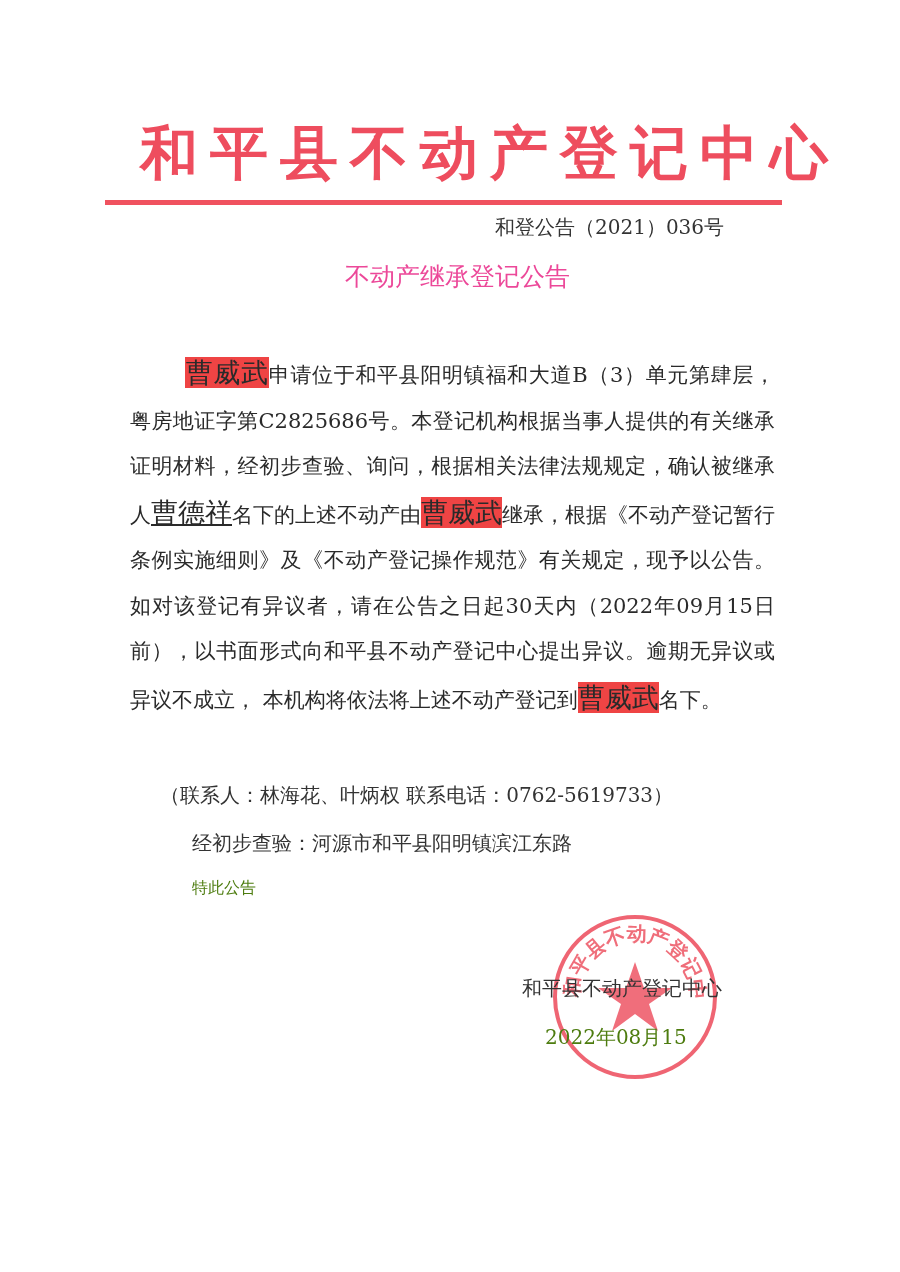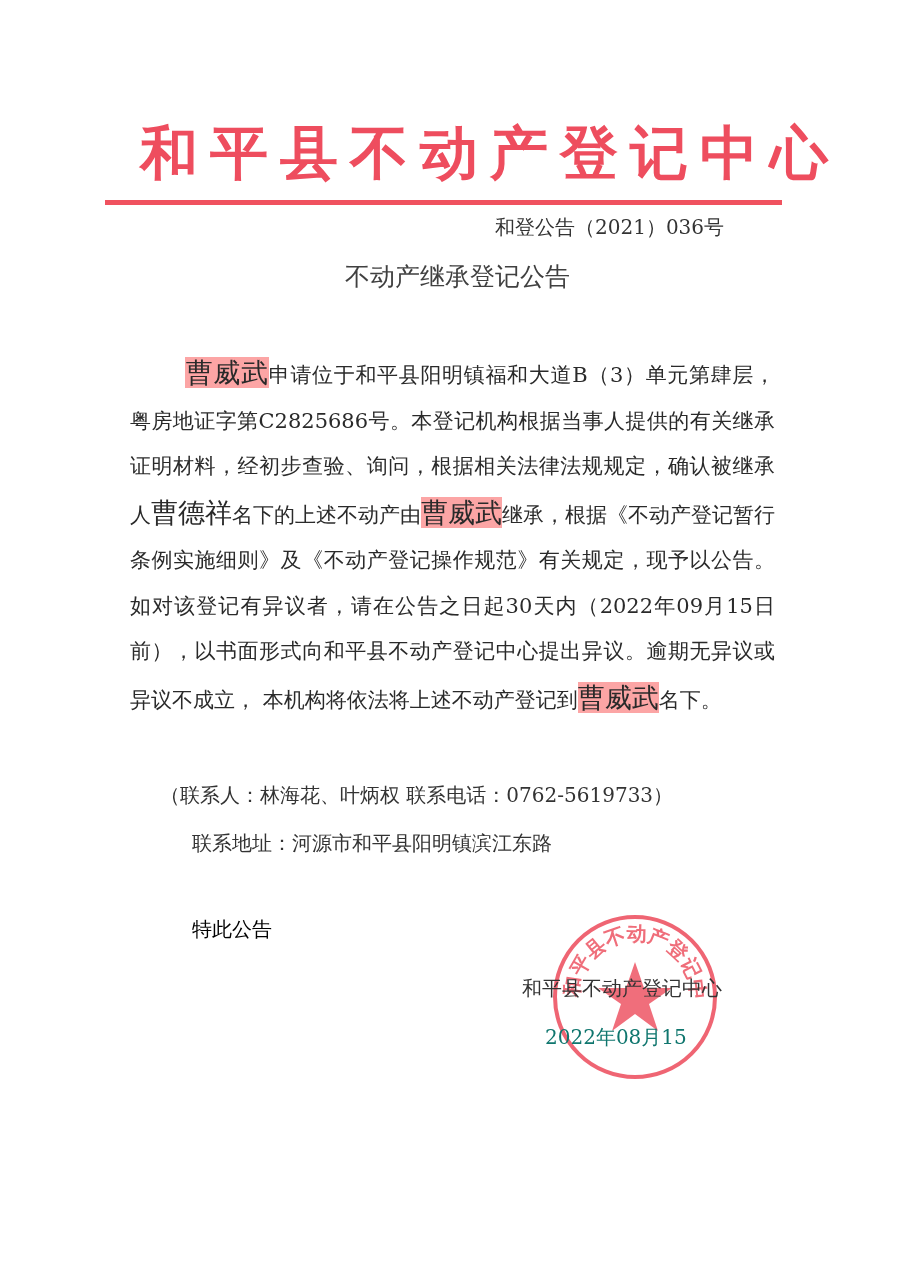--- a/index.html
+++ b/index.html
@@ -14,54 +14,54 @@
     color: #ee4d5e; white-space: nowrap; line-height: 70px;
   }
   .redline {
     position: absolute; left: 105px; top: 200px; width: 677px; height: 5px;
     background: #f0525f;
   }
   .docno {
     position: absolute; left: 495px; top: 214px; font-size: 20px; color: #333; white-space: nowrap;
   }
   .title {
-    position: absolute; left: 345px; top: 260px; font-size: 25px; color: #404040; white-space: nowrap;
+    position: absolute; left: 345px; top: 260px; font-size: 25px; color: #ec4899; white-space: nowrap;
   }
   .body {
     position: absolute; left: 130px; top: 350px; width: 645px;
     font-size: 21px; line-height: 45.5px; color: #2a2a2a;
     text-align: justify;
   }
   .body .indent { display: inline-block; width: 55px; }
-  .name { font-size: 27px; background: #fca5a5; }
-  .name.u { background: transparent; }
+  .name { font-size: 27px; background: #ef4444; }
+  .name.u { background: transparent; text-decoration: underline; }
   .contact { position: absolute; left: 160px; top: 782px; font-size: 20px; white-space: nowrap; color: #333; text-align: right; }
   .address { position: absolute; left: 192px; top: 830px; font-size: 20px; white-space: nowrap; color: #333; }
-  .closing { position: absolute; left: 192px; top: 916px; font-size: 20px; white-space: nowrap; color: #000000; }
+  .closing { position: absolute; left: 192px; top: 878px; font-size: 16px; white-space: nowrap; color: #4d7c0f; }
   .stamp {
     position: absolute; left: 550px; top: 912px; width: 170px; height: 170px;
   }
   .sig-org { position: absolute; left: 522px; top: 975px; font-size: 20px; white-space: nowrap; color: #333; }
-  .sig-date { position: absolute; left: 545px; top: 1024px; font-size: 20px; white-space: nowrap; color: #0f766e; }
+  .sig-date { position: absolute; left: 545px; top: 1024px; font-size: 20px; white-space: nowrap; color: #4d7c0f; }
 </style>
 </head>
 <body>
 
 <div class="masthead">和平县不动产登记中心</div>
 <div class="redline"></div>
 
 <div class="docno">和登公告（2021）036号</div>
 <div class="title">不动产继承登记公告</div>
 
 <div class="body">
   <span class="indent"></span><span class="name">曹威武</span><span>申请位于和平县阳明镇福和大道B（3）单元第肆层，粤房地证字第C2825686号。本登记机构根据当事人提供的有关继承证明材料，经初步查验、询问，根据相关法律法规规定，确认被继承人</span><span class="name u">曹德祥</span><span>名下的上述不动产由</span><span class="name">曹威武</span><span>继承，根据《不动产登记暂行条例实施细则》及《不动产登记操作规范》有关规定，现予以公告。如对该登记有异议者，请在公告之日起30天内（2022年09月15日前），以书面形式向和平县不动产登记中心提出异议。逾期无异议或异议不成立， 本机构将依法将上述不动产登记到</span><span class="name">曹威武</span><span>名下。</span>
 </div>
 
 <div class="contact">（联系人：林海花、叶炳权  联系电话：0762-5619733）</div>
-<div class="address">联系地址：河源市和平县阳明镇滨江东路</div>
+<div class="address">经初步查验：河源市和平县阳明镇滨江东路</div>
 <div class="closing">特此公告</div>
 
 <svg class="stamp" viewBox="0 0 170 170">
   <circle cx="85" cy="85" r="80" fill="none" stroke="#ec4a5a" stroke-width="4" opacity="0.85"></circle>
   <polygon points="85,50 94,76 122,76 99,92 108,119 85,102 62,119 71,92 48,76 76,76" fill="#ec4a5a" opacity="0.8"></polygon>
   <path id="arc" d="M 30 95 A 56 56 0 1 1 140 95" fill="none"></path>
   <text font-size="20" fill="#ec4a5a" opacity="0.8" font-weight="bold"><textPath href="#arc" startOffset="5%">和平县不动产登记中心</textPath></text>
 </svg>
 
 <div class="sig-org">和平县不动产登记中心</div>

